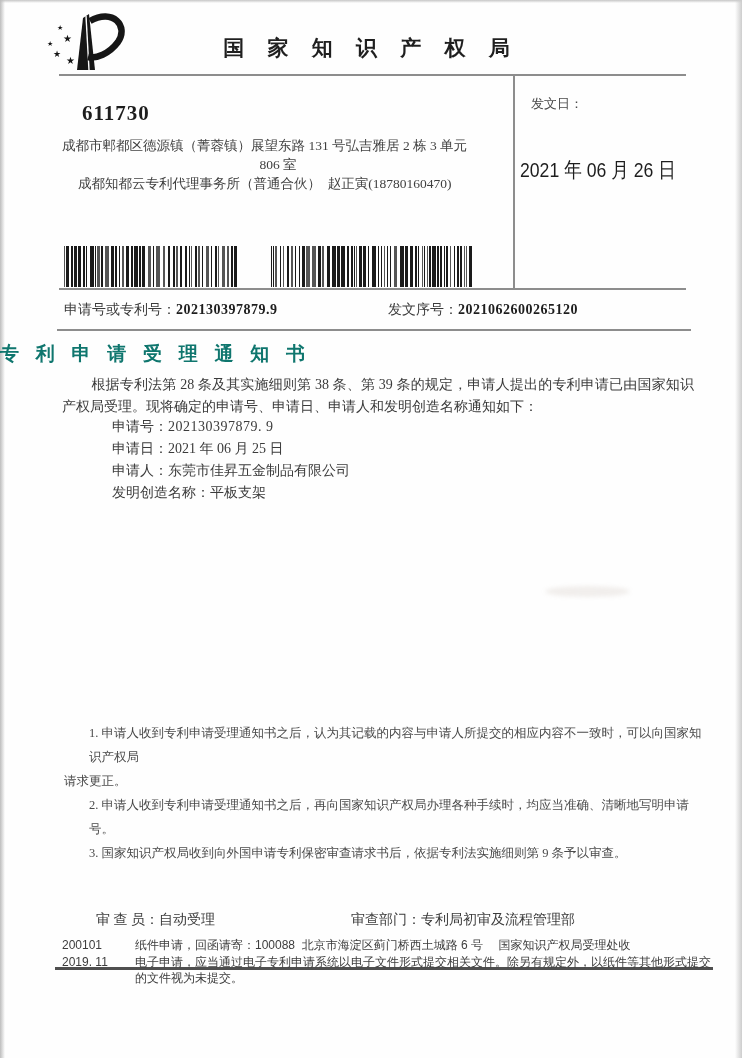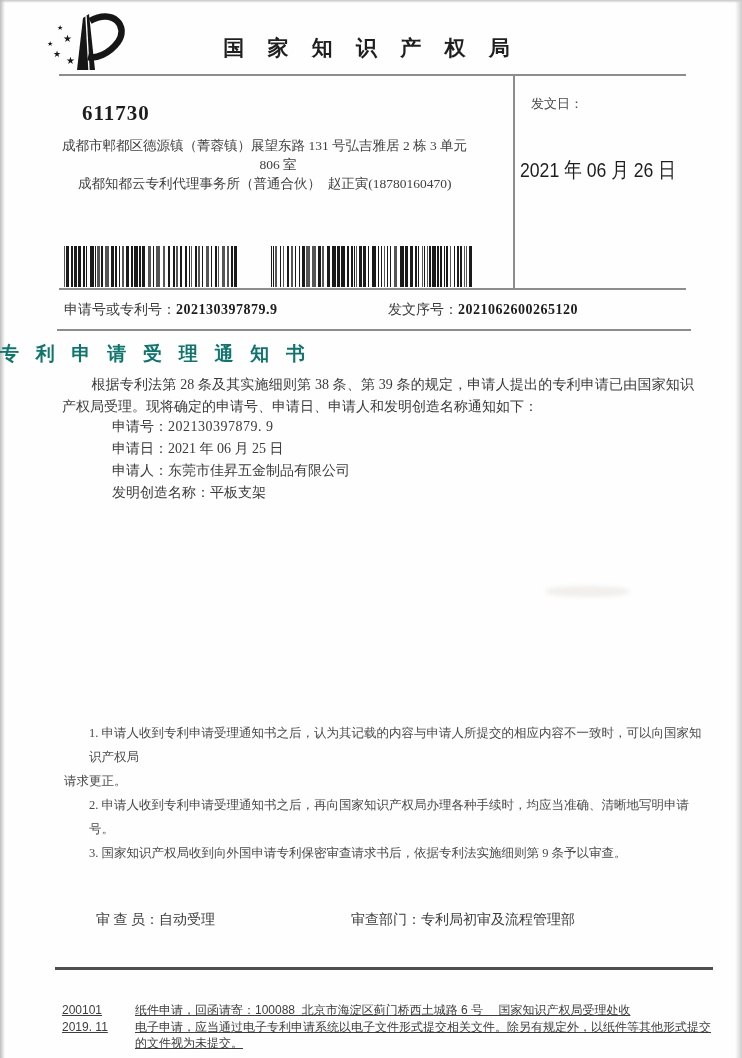--- a/index.html
+++ b/index.html
@@ -76,23 +76,23 @@
 
   .tips { position:absolute; left:64px; top:721px; width:640px; font-size:12.5px; line-height:24px; color:#4a4a4a; }
   .tips .tip-indent { padding-left:25px; }
 
   .signoff { position:absolute; left:0; top:911px; width:742px; font-size:14px; }
   .signoff .examiner { position:absolute; left:96px; white-space:pre; }
   .signoff .dept     { position:absolute; left:351px; white-space:pre; }
 
   .rule-footer { position:absolute; left:55px; top:967px; width:658px; height:3px; background:#4f4f4f; }
   .footer {
-    position:absolute; left:62px; top:1002px; width:656px;
+    position:absolute; left:62px; top:937px; width:656px;
     font-family:"Liberation Sans","DejaVu Sans",sans-serif;
-    font-size:12px; line-height:16.5px; color:#3d3d3d;text-decoration:underline;
+    font-size:12px; line-height:16.5px; color:#3d3d3d;
   }
   .footer .frow { display:flex; }
   .footer .code { flex:0 0 73px; white-space:pre; }
   .footer .ftext { flex:0 0 580px; white-space:pre-wrap; }
 </style>
 </head>
 <body>
 
 <div class="page">
   <div class="edge-top"></div>

